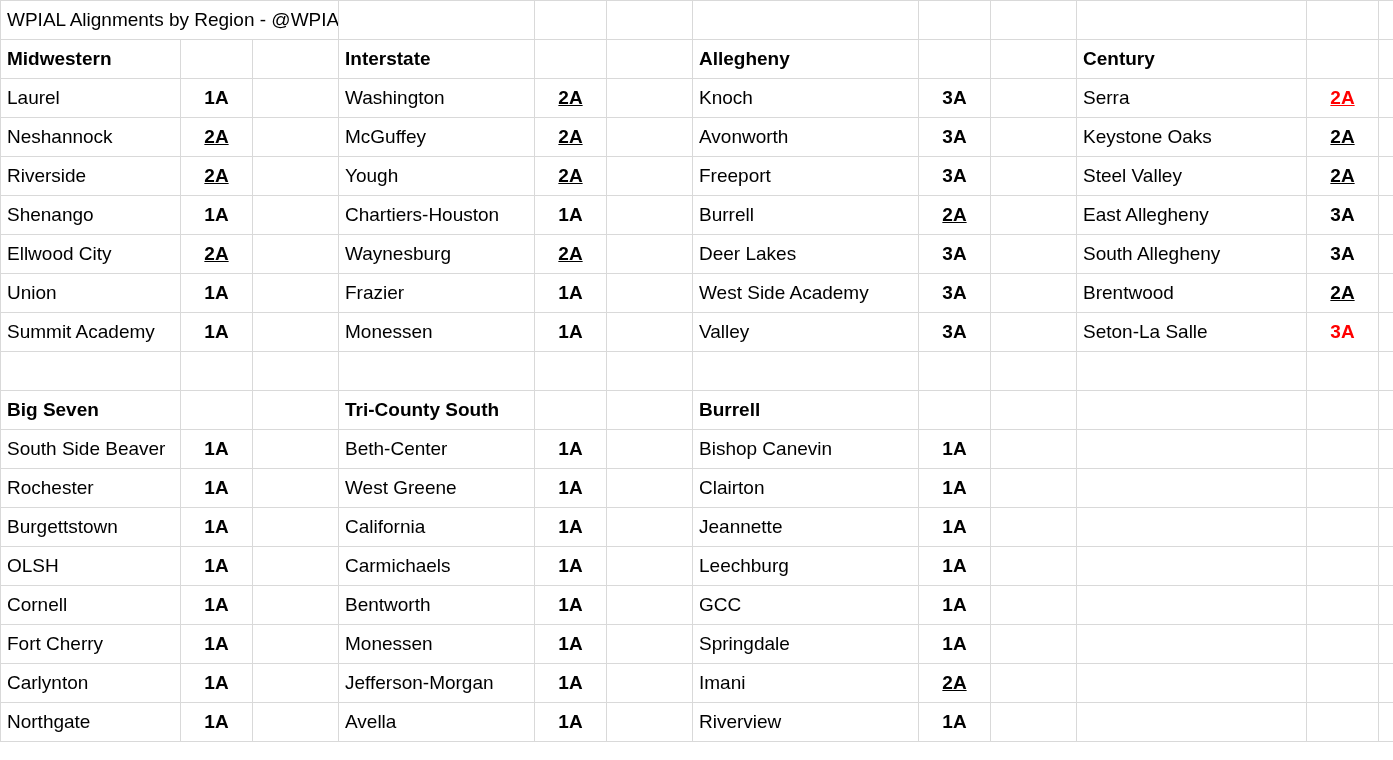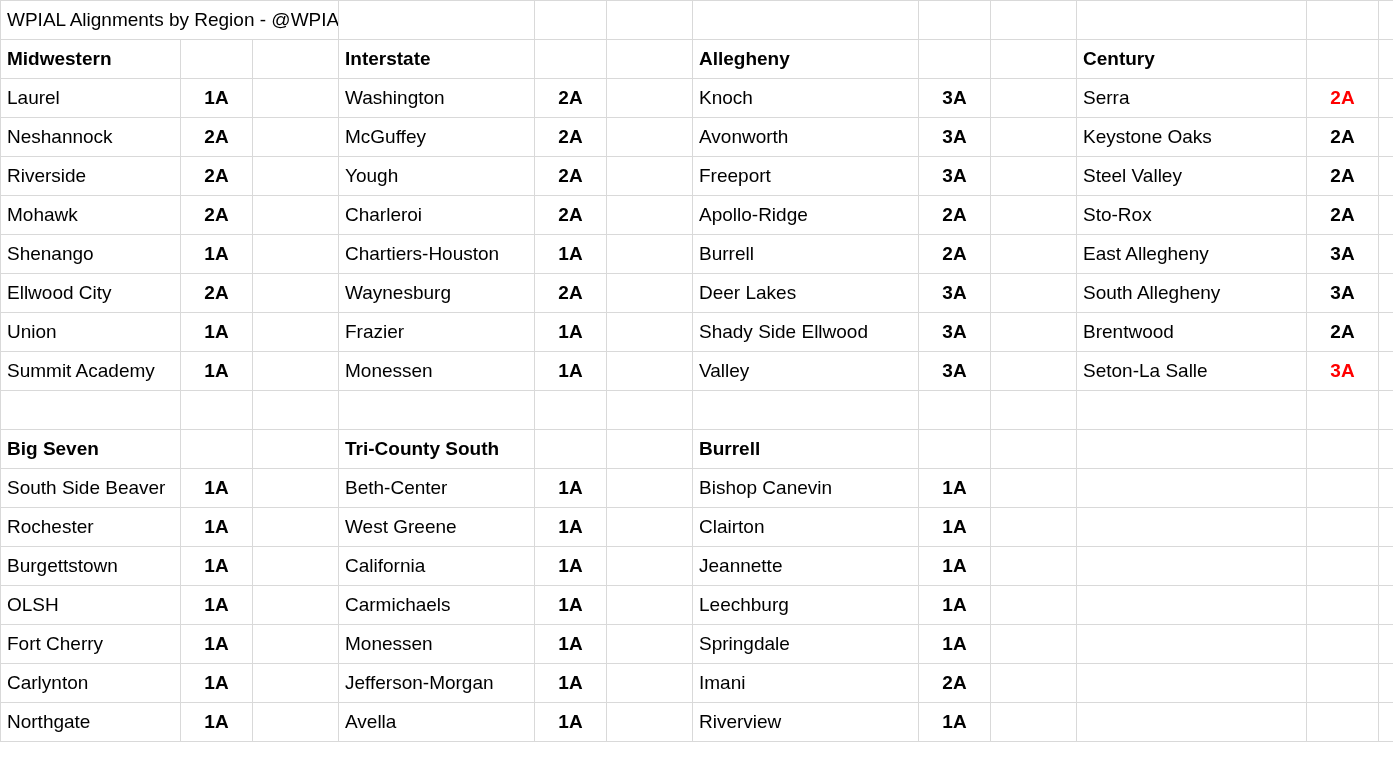--- a/index.html
+++ b/index.html
@@ -57,21 +57,21 @@
     font-size: 19px;
     margin-top: 37px;
   }
   .cls {
     text-align: center;
     font-weight: bold;
     font-size: 19px;
     margin-left: 35px;
   }
   .cls-1A { background: #ea9999; }
-  .cls-2A { background: #fce5cd; }
+  .cls-2A { background: #fce5cd; text-decoration: underline; }
   .cls-3A { background: #f9cb9c; }
   .cls-red-text { color: #ff0000; }
   .blank-row td { height: 32px; }
 </style>
 </head>
 <body>
 
 <table class="sheet">
   <colgroup>
     <col class="c-name">
@@ -150,34 +150,20 @@
         <td class="cls cls-2A">2A</td>
         <td></td>
         <td class="team">Freeport</td>
         <td class="cls cls-3A">3A</td>
         <td></td>
         <td class="team">Steel Valley</td>
         <td class="cls cls-2A">2A</td>
         <td></td>
       </tr>
       <tr>
-        <td class="team">Mohawk</td>
-        <td class="cls cls-2A">2A</td>
-        <td></td>
-        <td class="team">Charleroi</td>
-        <td class="cls cls-2A">2A</td>
-        <td></td>
-        <td class="team">Apollo-Ridge</td>
-        <td class="cls cls-2A">2A</td>
-        <td></td>
-        <td class="team">Sto-Rox</td>
-        <td class="cls cls-2A">2A</td>
-        <td></td>
-      </tr>
-      <tr>
         <td class="team">Shenango</td>
         <td class="cls cls-1A">1A</td>
         <td></td>
         <td class="team">Chartiers-Houston</td>
         <td class="cls cls-1A">1A</td>
         <td></td>
         <td class="team">Burrell</td>
         <td class="cls cls-2A">2A</td>
         <td></td>
         <td class="team">East Allegheny</td>
@@ -198,21 +184,21 @@
         <td class="cls cls-3A">3A</td>
         <td></td>
       </tr>
       <tr>
         <td class="team">Union</td>
         <td class="cls cls-1A">1A</td>
         <td></td>
         <td class="team">Frazier</td>
         <td class="cls cls-1A">1A</td>
         <td></td>
-        <td class="team">Shady Side Ellwood</td>
+        <td class="team">West Side Academy</td>
         <td class="cls cls-3A">3A</td>
         <td></td>
         <td class="team">Brentwood</td>
         <td class="cls cls-2A">2A</td>
         <td></td>
       </tr>
       <tr>
         <td class="team">Summit Academy</td>
         <td class="cls cls-1A">1A</td>
         <td></td>
@@ -297,20 +283,34 @@
         <td></td>
       </tr>
       <tr>
         <td class="team">OLSH</td>
         <td class="cls cls-1A">1A</td>
         <td></td>
         <td class="team">Carmichaels</td>
         <td class="cls cls-1A">1A</td>
         <td></td>
         <td class="team">Leechburg</td>
+        <td class="cls cls-1A">1A</td>
+        <td></td>
+        <td></td>
+        <td></td>
+        <td></td>
+      </tr>
+      <tr>
+        <td class="team">Cornell</td>
+        <td class="cls cls-1A">1A</td>
+        <td></td>
+        <td class="team">Bentworth</td>
+        <td class="cls cls-1A">1A</td>
+        <td></td>
+        <td class="team">GCC</td>
         <td class="cls cls-1A">1A</td>
         <td></td>
         <td></td>
         <td></td>
         <td></td>
       </tr>
       <tr>
         <td class="team">Fort Cherry</td>
         <td class="cls cls-1A">1A</td>
         <td></td>

